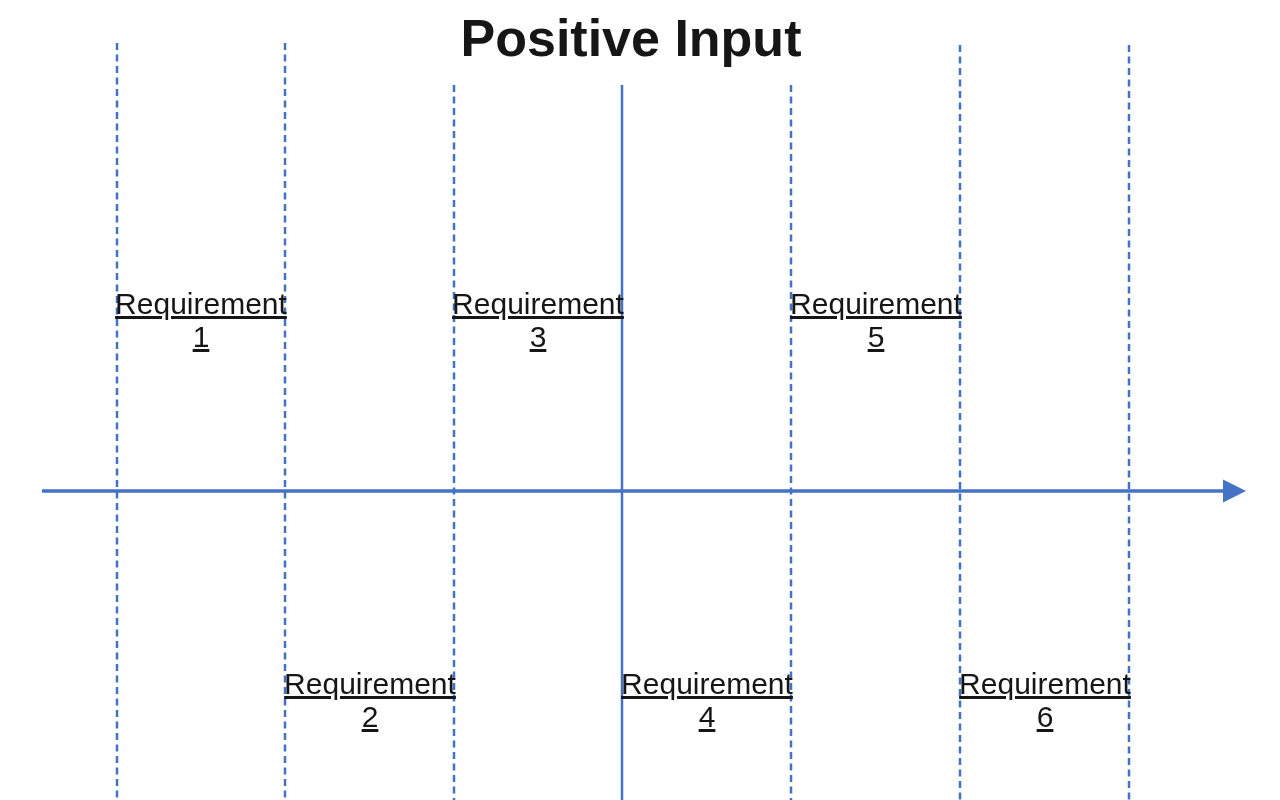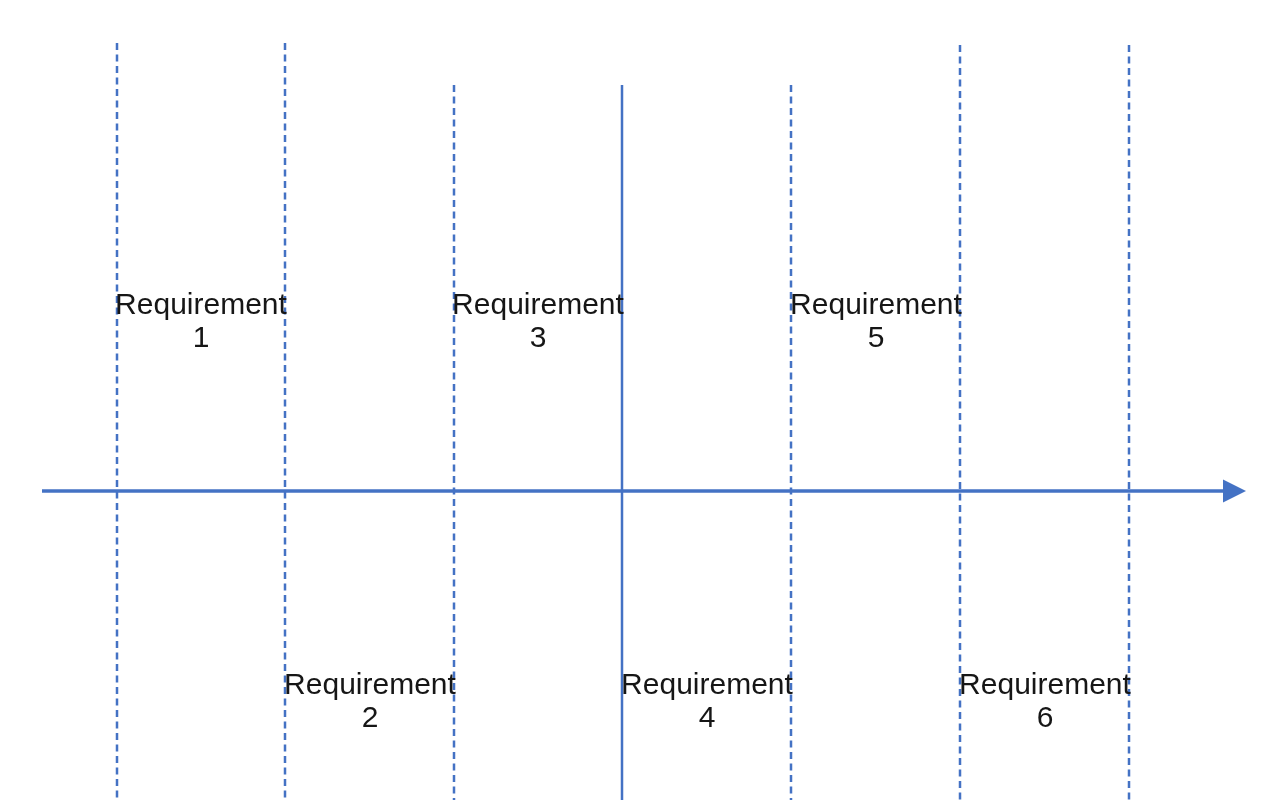--- a/index.html
+++ b/index.html
@@ -35,37 +35,38 @@
   .req-label {
     position: absolute;
     transform: translateX(-50%);
     text-align: center;
     font-size: 30px;
     line-height: 33px;
     font-weight: 400;
     color: #161616;
     white-space: nowrap;
   }
-  .req-label span { display: block; }
+  .req-label span { display: block; text-decoration: underline; }
 </style>
 </head>
 <body>
 
 <div id="canvas">
   <svg id="diagram-svg" width="1280" height="800" viewBox="0 0 1280 800">
       <line x1="117" x2="117" y1="43" y2="800" stroke="#4472C4" stroke-width="2.5" stroke-dasharray="7 4.5"></line>
       <line x1="285" x2="285" y1="43" y2="800" stroke="#4472C4" stroke-width="2.5" stroke-dasharray="7 4.5"></line>
       <line x1="454" x2="454" y1="85" y2="800" stroke="#4472C4" stroke-width="2.5" stroke-dasharray="7 4.5"></line>
       <line x1="622" x2="622" y1="85" y2="800" stroke="#4472C4" stroke-width="2.5"></line>
       <line x1="791" x2="791" y1="85" y2="800" stroke="#4472C4" stroke-width="2.5" stroke-dasharray="7 4.5"></line>
       <line x1="960" x2="960" y1="45" y2="800" stroke="#4472C4" stroke-width="2.5" stroke-dasharray="7 4.5"></line>
       <line x1="1129" x2="1129" y1="45" y2="800" stroke="#4472C4" stroke-width="2.5" stroke-dasharray="7 4.5"></line>
       <line x1="42" y1="491" x2="1228" y2="491" stroke="#4472C4" stroke-width="3.5"></line>
       <polygon points="1223,479.5 1246,491 1223,502.5" fill="#4472C4"></polygon>
     </svg>
+  <div class="page-title">Positive Input</div>
   <div id="labels">
       <div class="req-label" style="left: 201px; top: 287px;">
         <span>Requirement</span>
         <span>1</span>
       </div>
       <div class="req-label" style="left: 370px; top: 667px;">
         <span>Requirement</span>
         <span>2</span>
       </div>
       <div class="req-label" style="left: 538px; top: 287px;">

